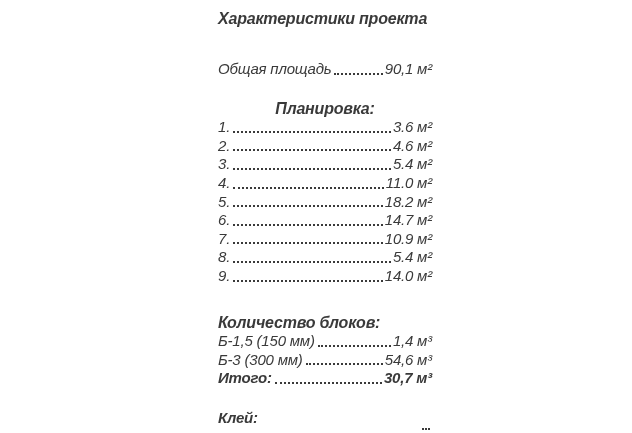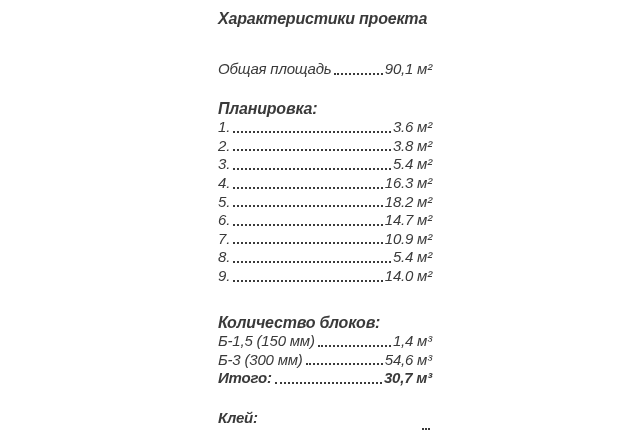--- a/index.html
+++ b/index.html
@@ -43,21 +43,21 @@
   .row .lbl { flex: 0 0 auto; }
   .row .val { flex: 0 0 auto; }
   .leader {
     flex: 1 1 auto;
     min-width: 8px;
     margin: 0 2px 4px 3px;
     align-self: flex-end;
     border-bottom: 2px dotted #3a3a3a;
   }
   .total-row { margin-bottom: 21px; margin-top: 32px; }
-  .layout-section { margin-bottom: 28px; }
+  .layout-section { margin-bottom: 28px; text-align: center; }
   .bold-row { font-weight: 700; justify-content: space-between; }
   .glue-row { margin-top: 21px; flex-direction: column; }
   .glue-row .lbl { font-weight: 700; }
 </style>
 </head>
 <body>
 
 <div class="panel">
 
   <h1 class="title">Характеристики проекта</h1>
@@ -72,31 +72,31 @@
     <h2 class="section-heading">Планировка:</h2>
 
     <div class="row">
       <span class="lbl">1.</span>
       <span class="leader"></span>
       <span class="val">3.6 м²</span>
     </div>
     <div class="row">
       <span class="lbl">2.</span>
       <span class="leader"></span>
-      <span class="val">3.8 м²</span>
+      <span class="val">4.6 м²</span>
     </div>
     <div class="row">
       <span class="lbl">3.</span>
       <span class="leader"></span>
       <span class="val">5.4 м²</span>
     </div>
     <div class="row">
       <span class="lbl">4.</span>
       <span class="leader"></span>
-      <span class="val">16.3 м²</span>
+      <span class="val">11.0 м²</span>
     </div>
     <div class="row">
       <span class="lbl">5.</span>
       <span class="leader"></span>
       <span class="val">18.2 м²</span>
     </div>
     <div class="row">
       <span class="lbl">6.</span>
       <span class="leader"></span>
       <span class="val">14.7 м²</span>

